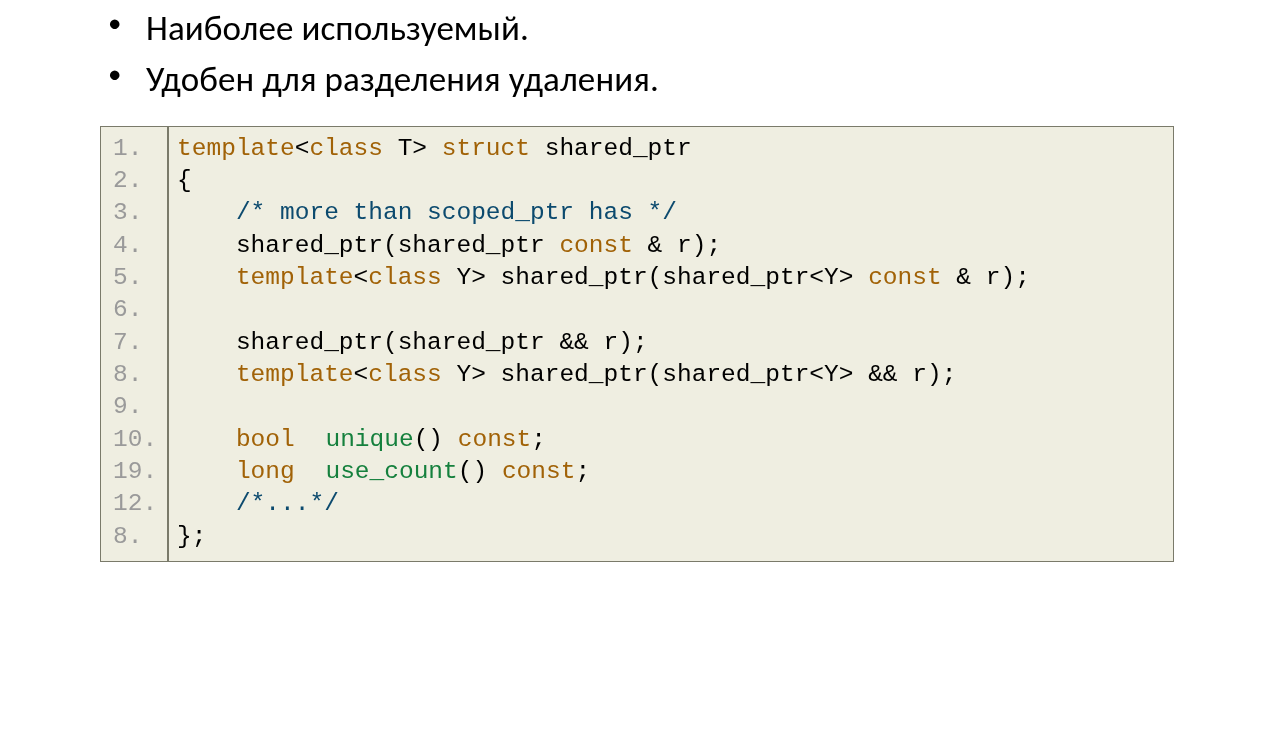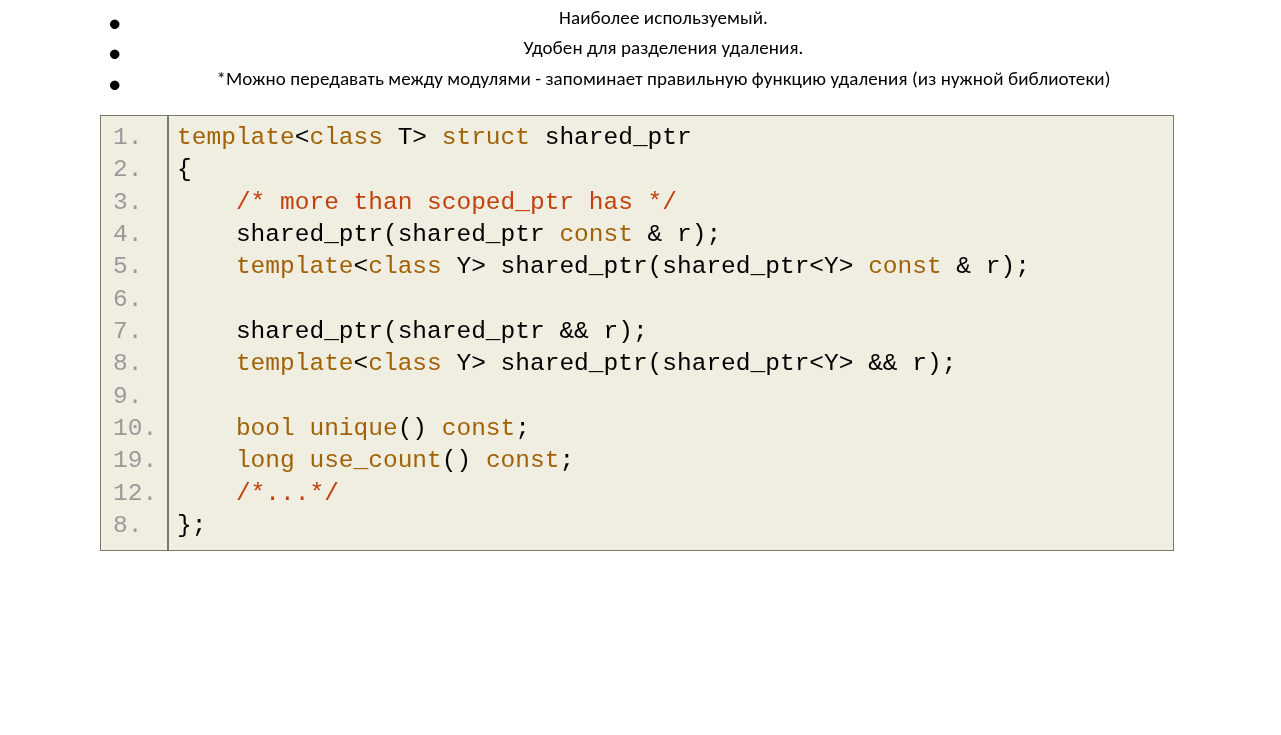--- a/index.html
+++ b/index.html
@@ -14,27 +14,26 @@
   .slide {
     padding: 0 100px 0 100px;
     box-sizing: border-box;
   }
   ul.bullets {
     list-style: none;
     margin: 6px 0 24px 0;
     padding: 0;
   }
   ul.bullets li {
-    font-size: 19px;
+    font-size: 35px;
     line-height: 1.28;
     margin: 0 0 6px 0;
     padding-left: 46px;
     position: relative;
     letter-spacing: 0.1px;
-    text-align: center;
   }
   ul.bullets li::before {
     content: "•";
     position: absolute;
     left: 8px;
     top: 0;
     font-size: 27px;
     color: #000;
   }
 
@@ -58,33 +57,32 @@
   .gutter div {
     white-space: pre;
   }
   .code {
     padding: 6px 8px 8px 8px;
     white-space: pre;
   }
 
   .kw { color: #a16207; }
   .ident { color: #000000; }
-  .cmt { color: #c2410c; }
+  .cmt { color: #0c4a6e; }
   .punct { color: #000000; }
-  .mname { color: #a16207; }
+  .mname { color: #15803d; margin-left: 16px; }
 </style>
 </head>
 <body>
 
 <div class="slide">
 
   <ul class="bullets">
     <li><span>Наиболее используемый.</span></li>
     <li><span>Удобен для разделения удаления.</span></li>
-    <li><span>*Можно передавать между модулями - запоминает правильную функцию удаления (из нужной библиотеки)</span></li>
   </ul>
 
   <div class="code-card">
     <div class="gutter" id="gutter">
         <div>1.</div>
         <div>2.</div>
         <div>3.</div>
         <div>4.</div>
         <div>5.</div>
         <div>6.</div>

